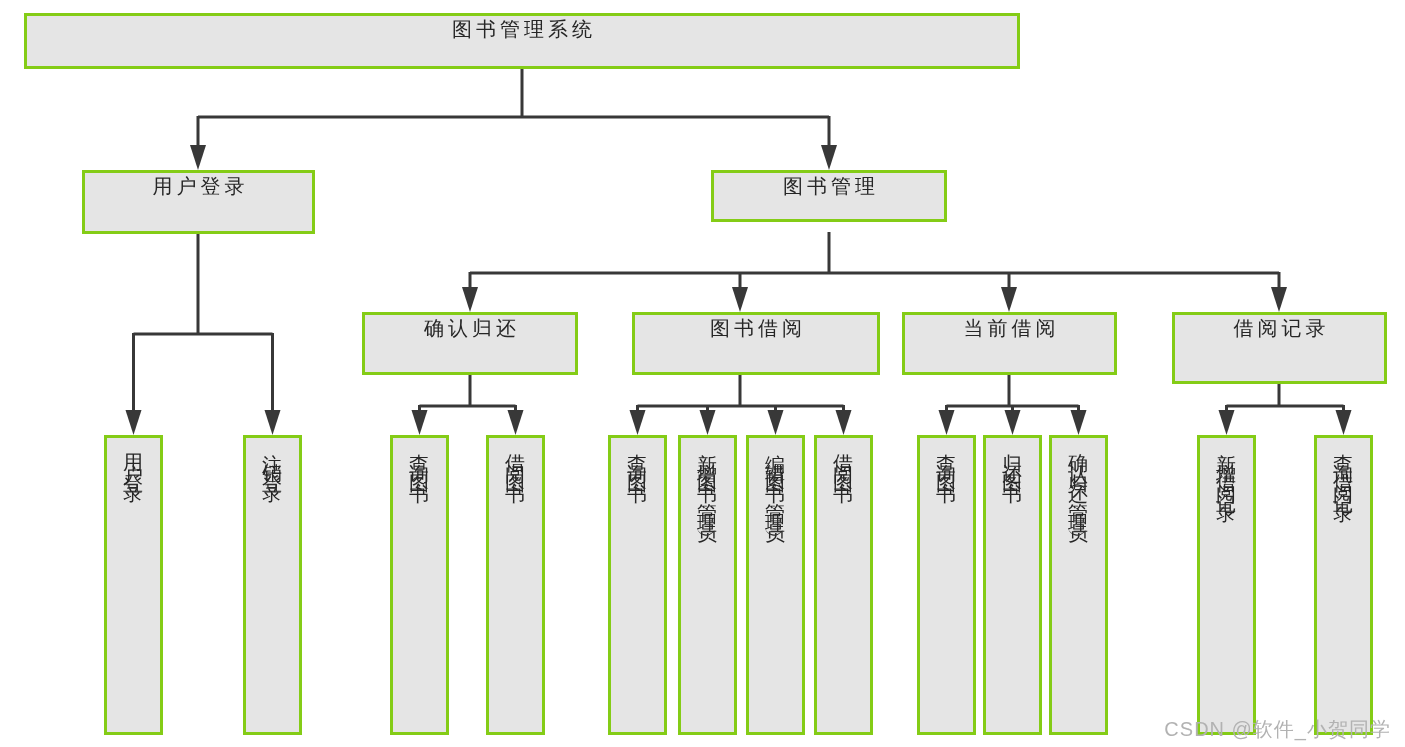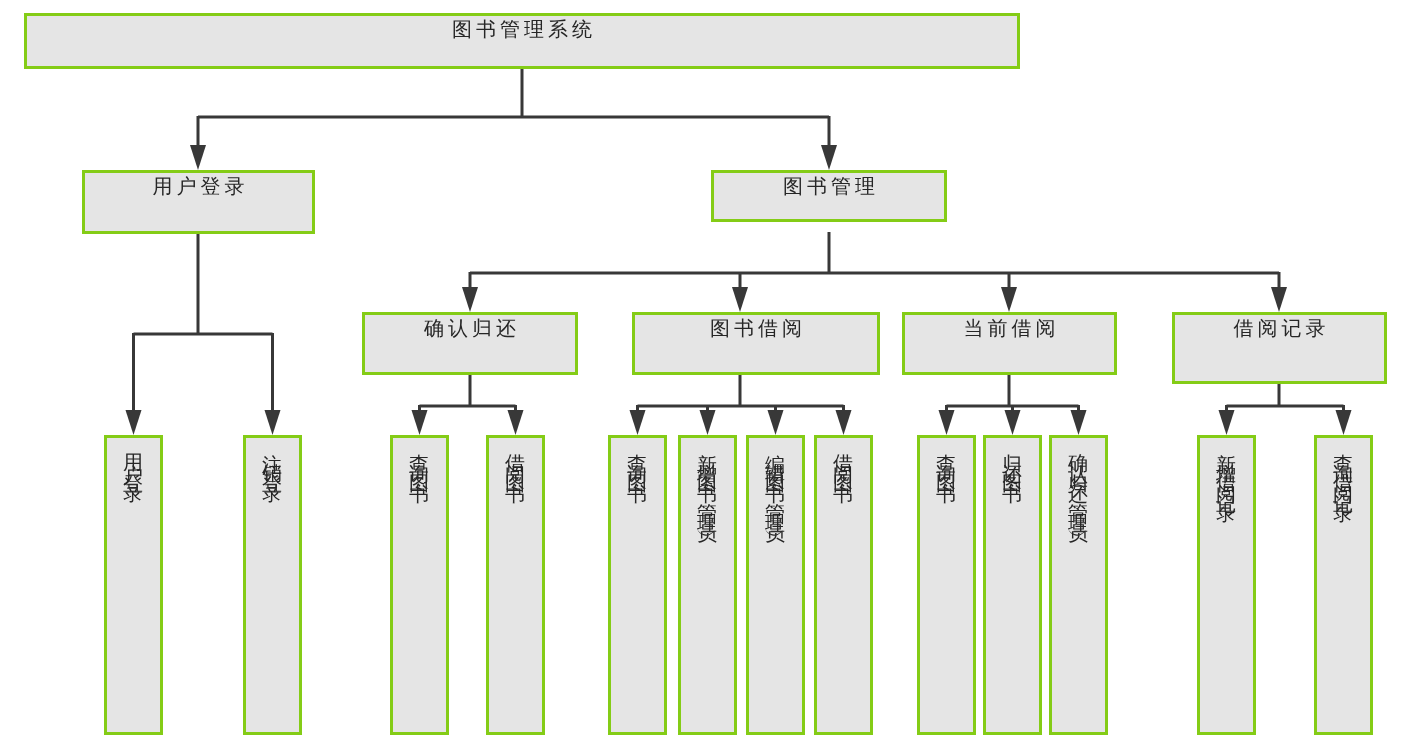--- a/index.html
+++ b/index.html
@@ -169,13 +169,14 @@
     <span>确认归还（管理员）</span>
   </div>
 
   <div class="node vbox l12">
     <span>新增借阅记录</span>
   </div>
   <div class="node vbox l13">
     <span>查询借阅记录</span>
   </div>
 
+  <div id="watermark">CSDN @软件_小贺同学</div>
 </div>
 
 </body></html>

